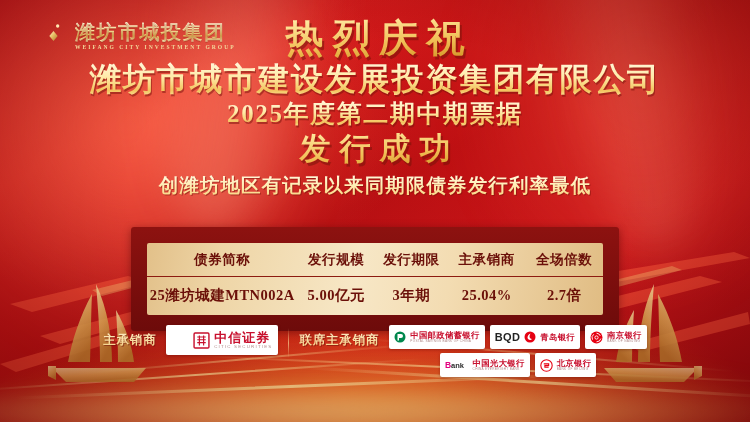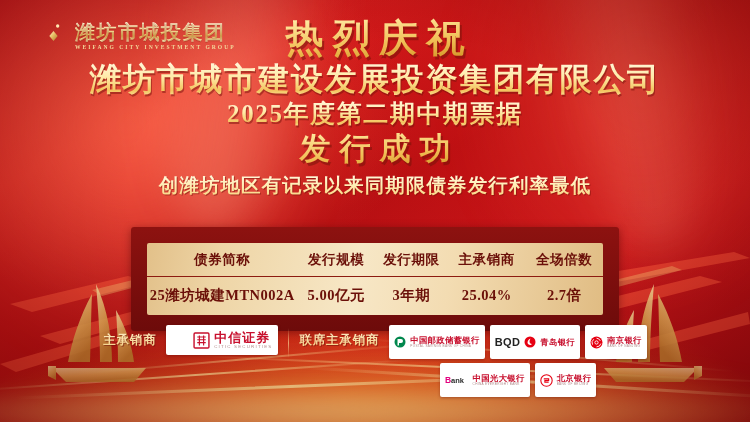--- a/index.html
+++ b/index.html
@@ -129,21 +129,21 @@
   }
   .chip-cn{font-family:"Liberation Sans","DejaVu Sans",sans-serif;font-weight:700;color:#c8102e;line-height:1;}
   .chip-en{font-family:"Liberation Sans","DejaVu Sans",sans-serif;color:#b08a8a;line-height:1;white-space:nowrap;}
   .chip-stack{display:flex;flex-direction:column;justify-content:center;gap:1.5px;}
   .lead-chip{width:112px;height:30px;justify-content:flex-end;padding-left:24px;}
   .lead-chip .chip-cn{font-size:13px;letter-spacing:1px;}
   .lead-chip .chip-en{font-size:4.4px;letter-spacing:1.2px;text-align:center;}
   .joint{display:flex;flex-direction:column;gap:4px;}
   .joint-row{display:flex;gap:5px;}
   .jrow2{justify-content:center;}
-  .bchip{height:34px;padding:12px 5px;}
+  .bchip{height:24px;padding:12px 5px;}
   .bchip .chip-cn{font-size:8.4px;letter-spacing:.3px;}
   .bchip .chip-en{font-size:3.1px;letter-spacing:.35px;}
   .mk{flex:none;display:block;}
   .bqd{font-family:"Liberation Sans","DejaVu Sans",sans-serif;font-weight:700;
        font-size:11px;color:#222;letter-spacing:.4px;}
 </style>
 </head>
 <body>
 
 <div class="poster">

